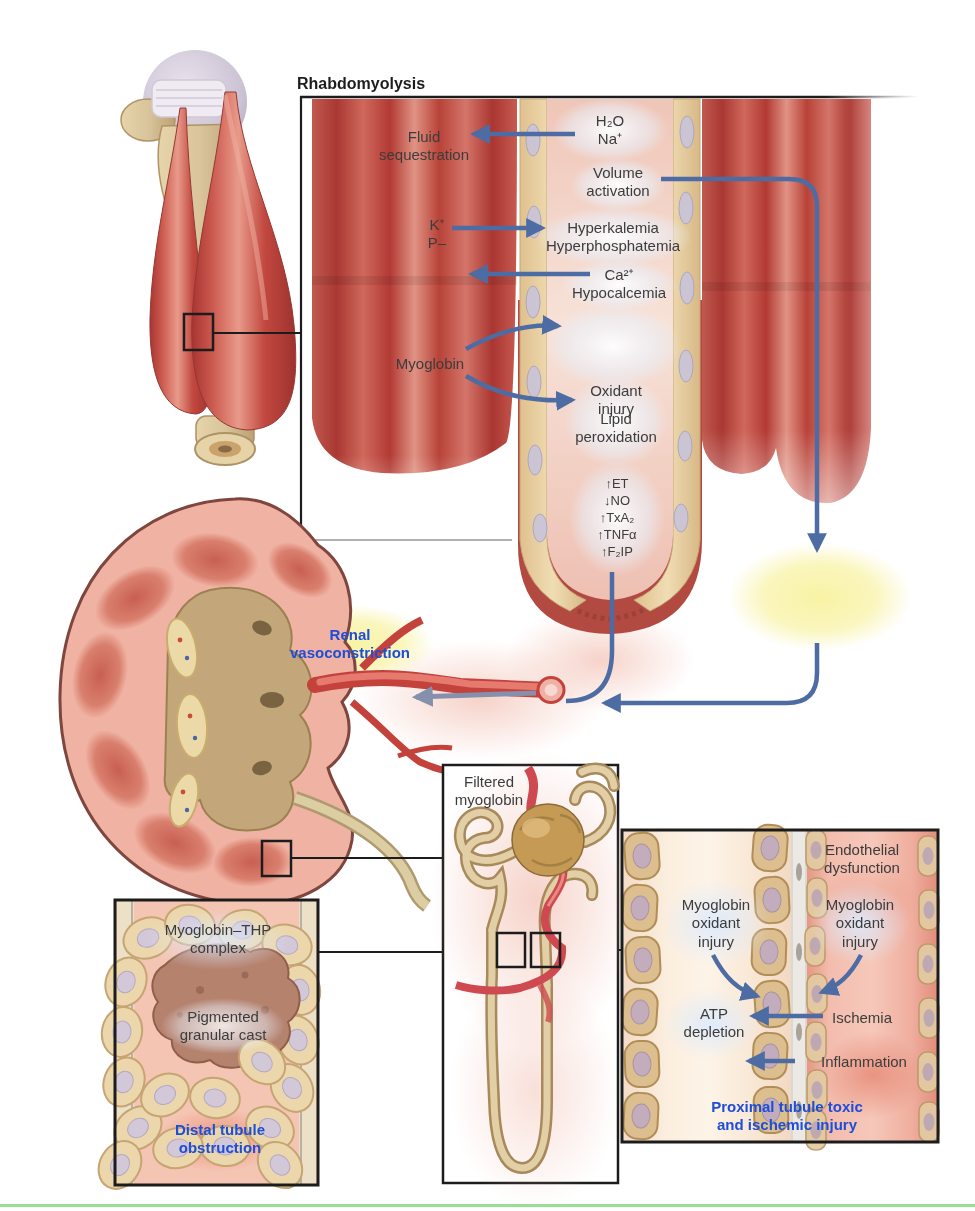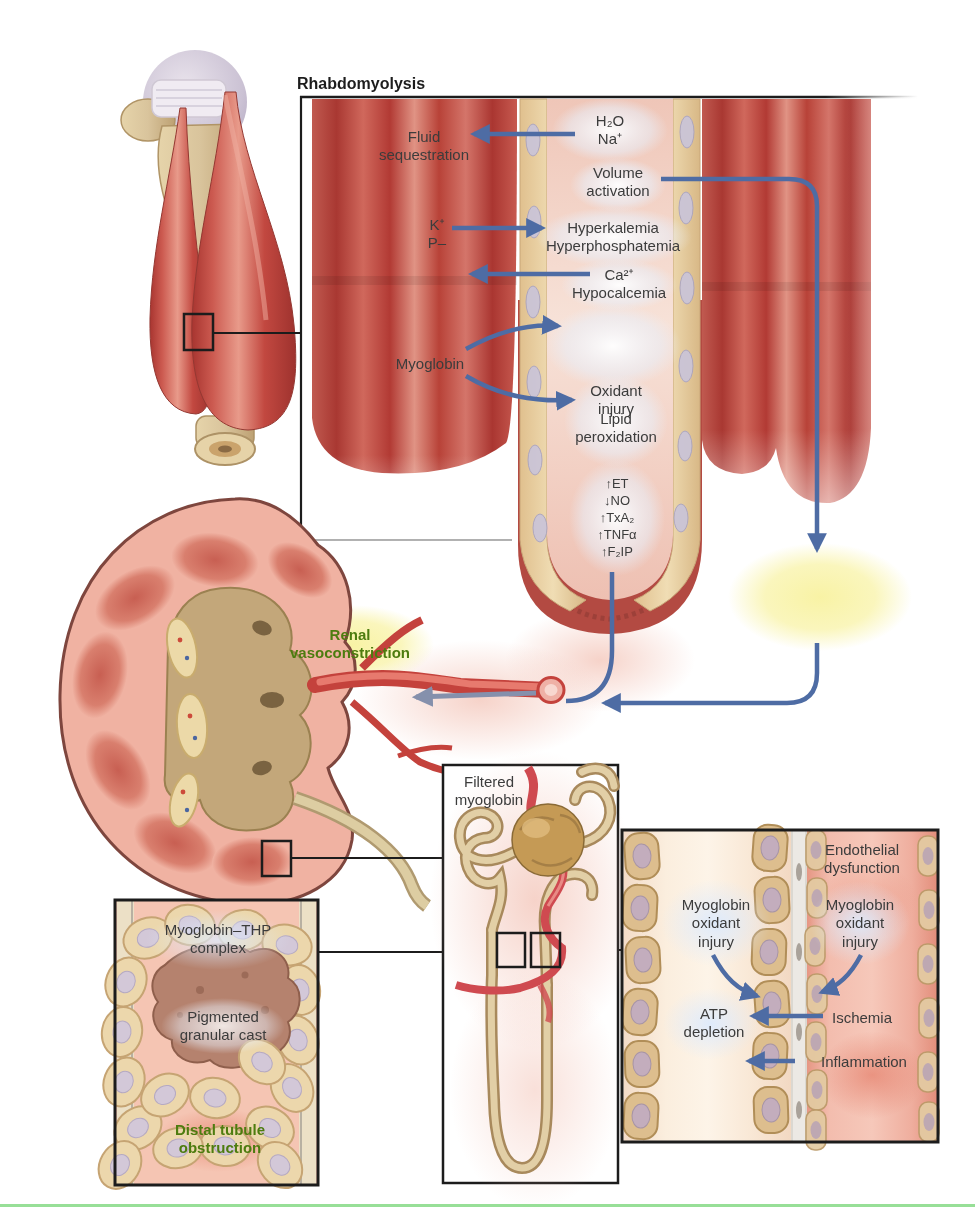--- a/index.html
+++ b/index.html
@@ -1,21 +1,21 @@
 <!DOCTYPE html>
 <html><head>
 <meta charset="utf-8">
 <style>
   html,body{margin:0;padding:0;background:#ffffff;}
   #stage{position:relative;width:975px;height:1211px;background:#ffffff;overflow:hidden;
          font-family:"Liberation Sans",sans-serif;}
   #art{position:absolute;left:0;top:0;z-index:1;}
   .lbl{position:absolute;z-index:5;transform:translate(-50%,-50%);text-align:center;
        white-space:pre-line;font-size:15px;line-height:1.22;color:#3c3c3c;}
-  .lbl.b{font-weight:bold;color:#4d7c0f;}
+  .lbl.b{font-weight:bold;color:#1d4ed8;}
   .lbl.tight{font-size:15px;line-height:1.18;}
   .lbl.list{font-size:13px;line-height:1.3;text-align:center;}
   #fig-title{position:absolute;z-index:5;transform:translate(0,-50%);font-weight:bold;
        font-size:16px;color:#1d1d1d;white-space:pre;}
   #bottom-rule{position:absolute;z-index:6;left:0;top:1204px;width:975px;height:3px;
        background:#97df97;}
 </style>
 </head>
 <body>
 
@@ -437,15 +437,17 @@
 <div class="lbl" style="left:716px;top:923px">Myoglobin
 oxidant
 injury</div>
 <div class="lbl" style="left:860px;top:923px">Myoglobin
 oxidant
 injury</div>
 <div class="lbl" style="left:714px;top:1023px">ATP
 depletion</div>
 <div class="lbl" style="left:862px;top:1018px">Ischemia</div>
 <div class="lbl" style="left:864px;top:1062px">Inflammation</div>
+<div class="lbl b" style="left:787px;top:1116px">Proximal tubule toxic
+and ischemic injury</div>
 
 <div id="bottom-rule"></div>
 </div>
 
 </body></html>

